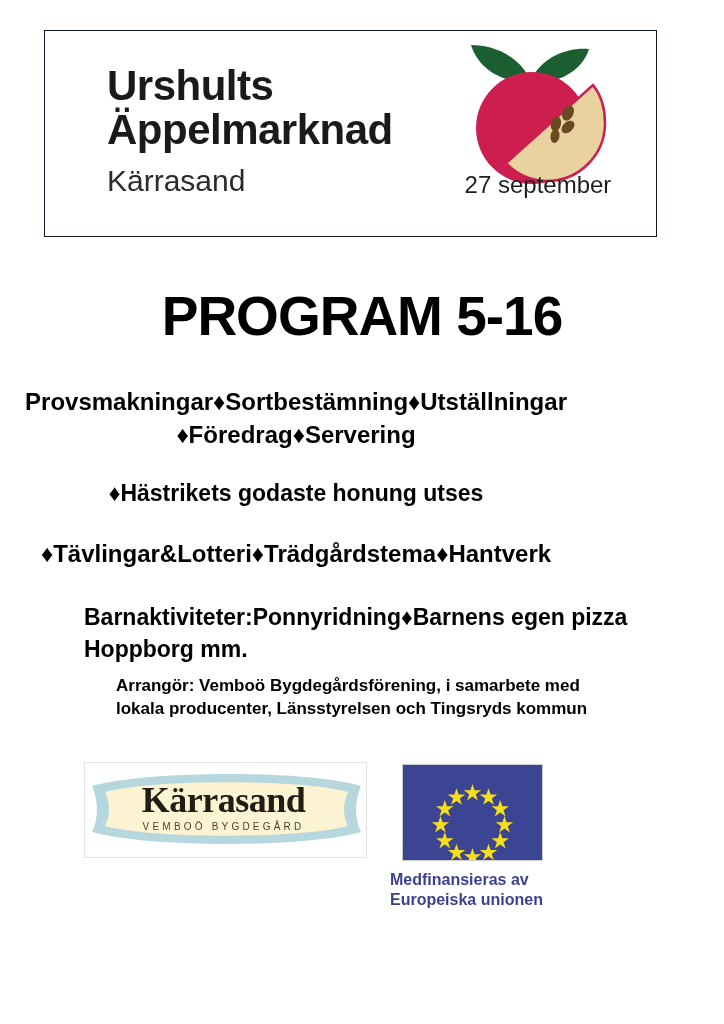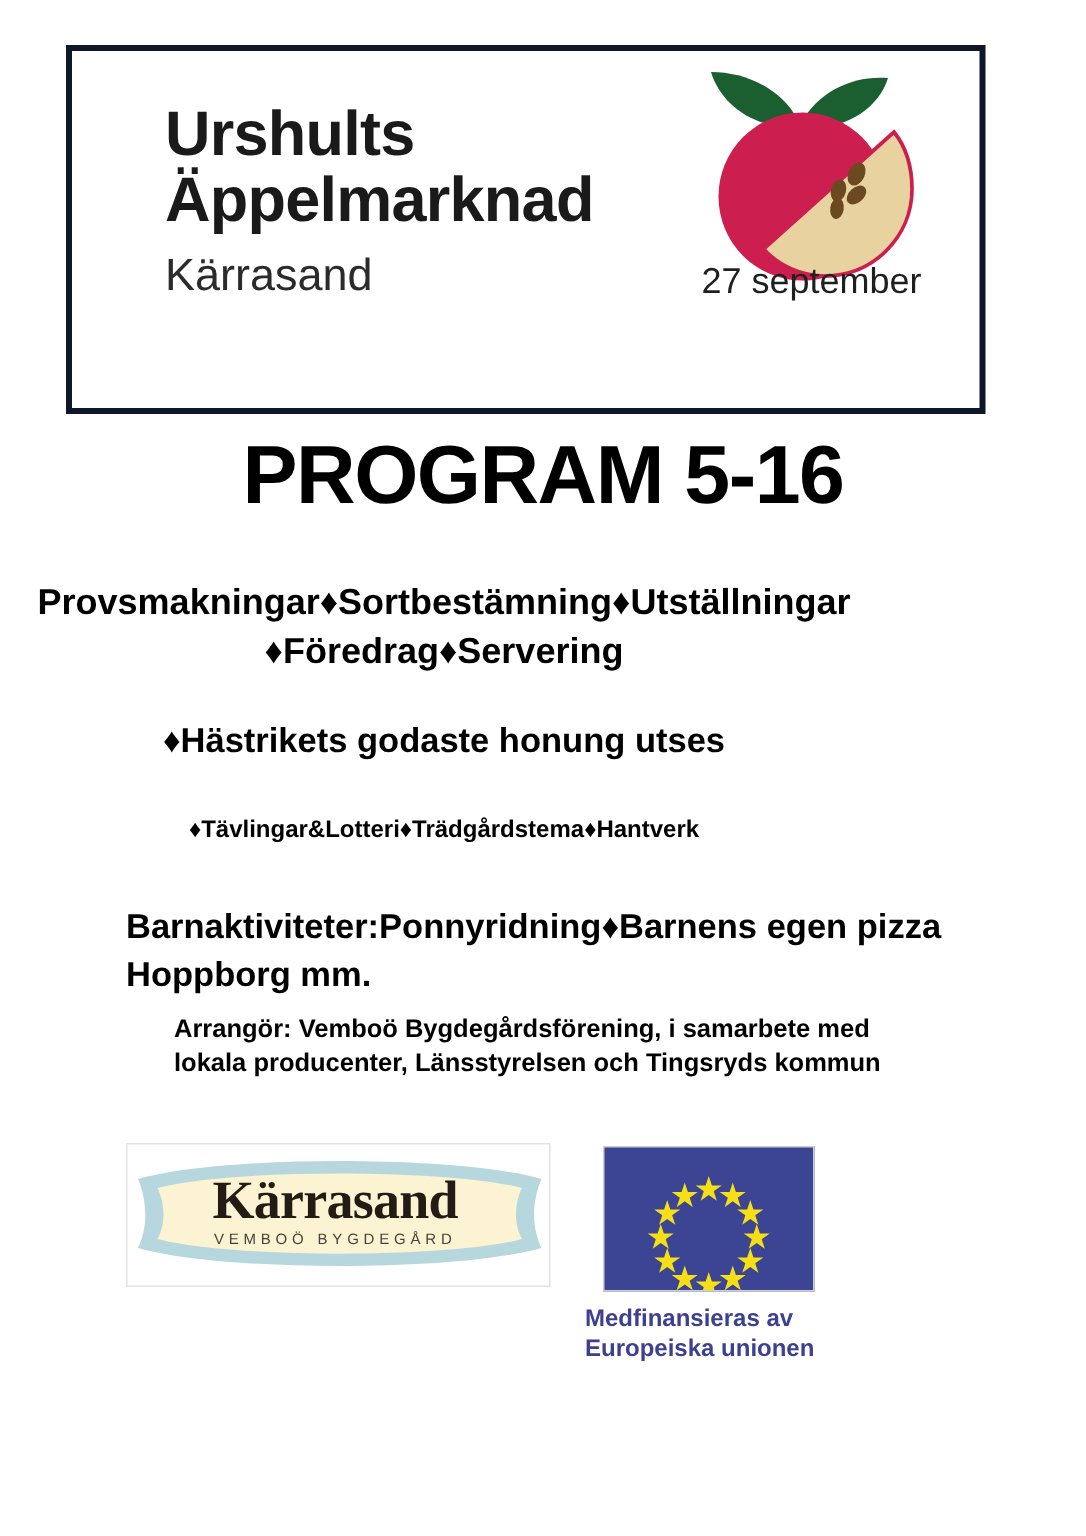--- a/index.html
+++ b/index.html
@@ -16,22 +16,22 @@
     font-family: "Liberation Sans", sans-serif;
     color: #000000;
   }
 
   
   .header-box {
     position: absolute;
     left: 44px;
     top: 30px;
     width: 613px;
-    height: 246px;
-    border: 4px solid #0f172a;
+    height: 207px;
+    border: 1px solid #0f172a;
     box-sizing: border-box;
     background: #ffffff;
   }
   .header-text {
     position: absolute;
     left: 62px;
     top: 33px;
     width: 350px;
   }
   .brand-line1, .brand-line2 {
@@ -105,21 +105,21 @@
     text-align: center;
   }
   .act-left {
     left: 84px;
     width: 600px;
     text-align: left;
   }
   .line-1 { top: 386px; font-size: 24px; line-height: 32px; }
   .line-2 { top: 419px; font-size: 24px; line-height: 32px; }
   .line-3 { top: 478px; font-size: 23px; line-height: 31px; }
-  .line-4 { top: 538px; font-size: 16px; line-height: 32px; text-align: center; }
+  .line-4 { top: 538px; font-size: 24px; line-height: 32px; text-align: center; }
   .line-5 { top: 601px; font-size: 23px; line-height: 32px; }
   .line-6 { top: 633px; font-size: 23px; line-height: 32px; }
 
   .organizer {
     position: absolute;
     left: 84px;
     top: 674px;
     width: 580px;
     font-family: "Liberation Sans", sans-serif;
     font-weight: bold;

